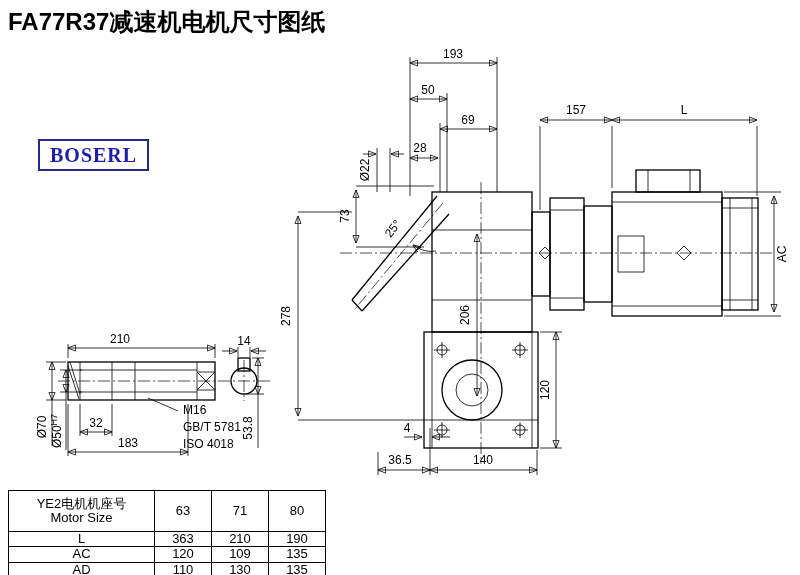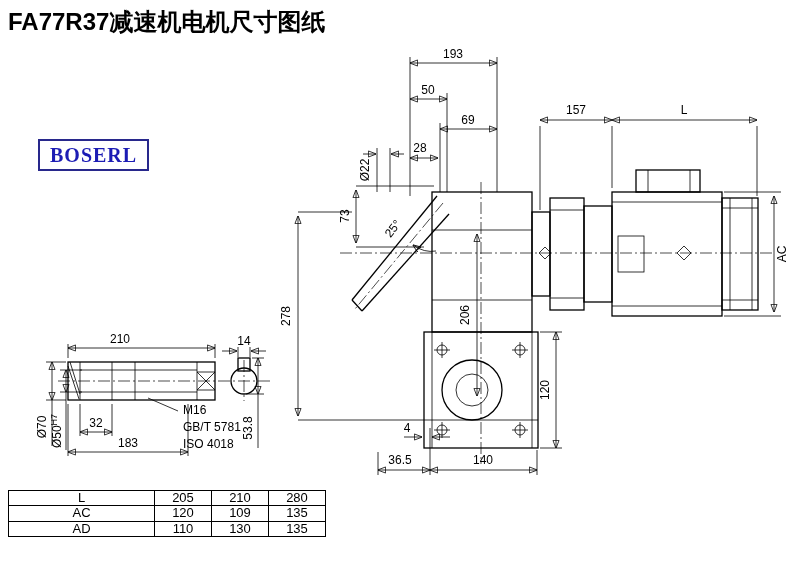--- a/index.html
+++ b/index.html
@@ -230,25 +230,34 @@
 </svg>
 
 <table class="spec">
   <colgroup>
     <col style="width:146px">
       <col style="width:57px">
       <col style="width:57px">
       <col style="width:57px">
   </colgroup>
   <tbody>
+      <tr class="hdr">
+    <td>
+      <div>YE2电机机座号</div>
+      <div>Motor Size</div>
+    </td>
+    <td>63</td>
+    <td>71</td>
+    <td>80</td>
+  </tr>
   <tr>
     <td>L</td>
-    <td>205</td>
+    <td>363</td>
     <td>210</td>
-    <td>280</td>
+    <td>190</td>
   </tr>
   <tr>
     <td>AC</td>
     <td>120</td>
     <td>109</td>
     <td>135</td>
   </tr>
   <tr>
     <td>AD</td>
     <td>110</td>

